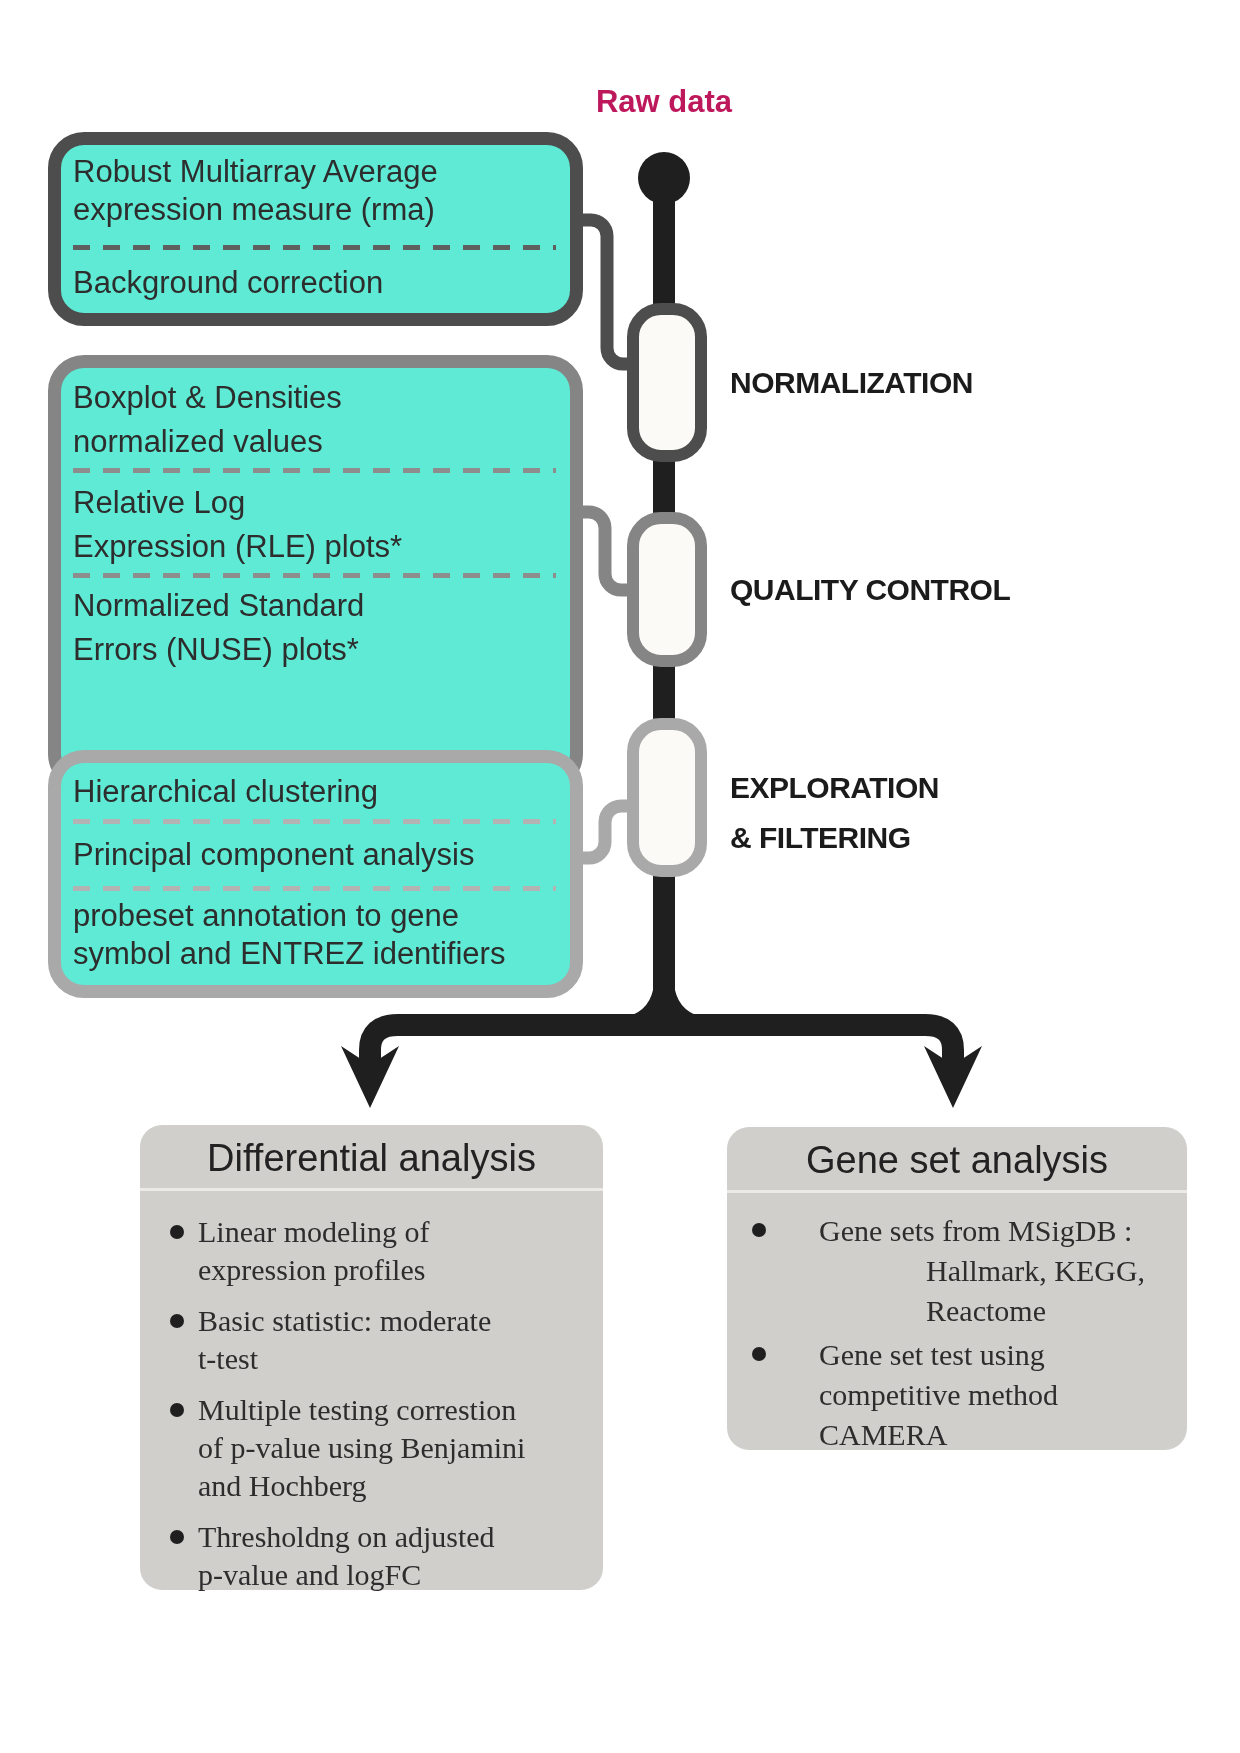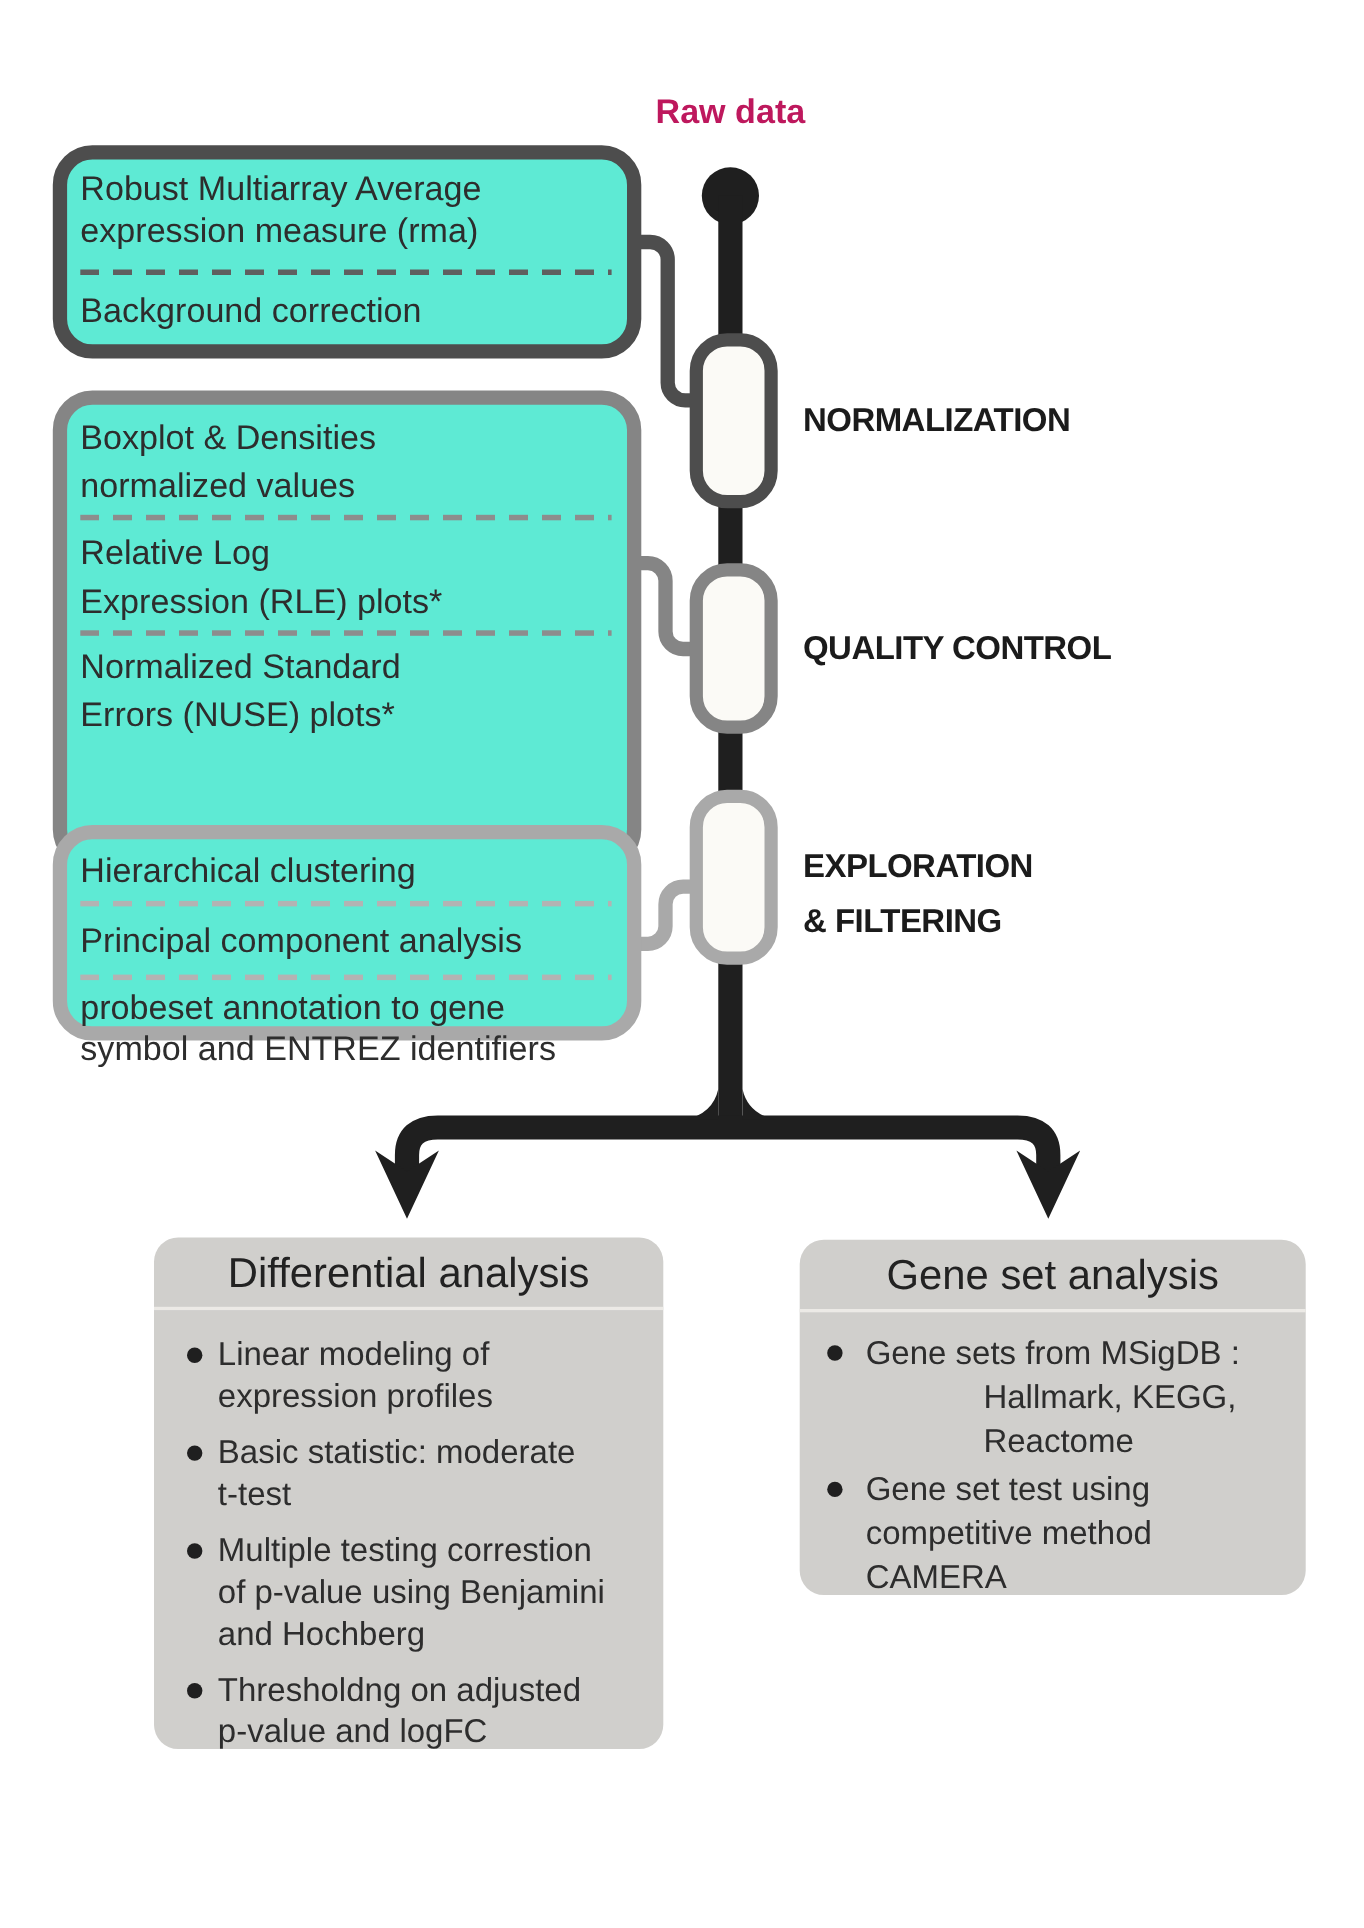--- a/index.html
+++ b/index.html
@@ -15,21 +15,21 @@
   }
 
   
   .pbox{
     position:absolute;left:48px;width:535px;box-sizing:border-box;background:#5eead4;
     border-radius:36px;border:13px solid #4d4d4d;padding:0 14px 0 12px;
     font-size:31px;
   }
   .pbox1{top:132px;height:194px;border-color:#4d4d4d;}
   .pbox2{top:355px;height:435px;border-color:#858585;}
-  .pbox3{top:750px;height:196px;border-color:#a9a9a9;}
+  .pbox3{top:750px;height:248px;border-color:#a9a9a9;}
   .pbox1 .sec{line-height:38px;}
   .pbox2 .sec{line-height:44px;}
   .pbox3 .sec{line-height:38px;}
   .pbox1 .sec.s1{padding:8px 0 16px 0;}
   .pbox1 .sec.s2{padding:14px 0 8px 0;}
   .pbox2 .sec.s1{padding:8px 0 4px 0;}
   .pbox2 .sec.s2{padding:8px 0 4px 0;}
   .pbox2 .sec.s3{padding:6px 0 2px 0;}
   .pbox3 .sec.s1{padding:10px 0 8px 0;}
   .pbox3 .sec.s2{padding:12px 0 12px 0;}
@@ -62,23 +62,23 @@
     position:absolute;box-sizing:border-box;background:#d0cfcc;border-radius:22px;
   }
   .panel-left{left:140px;top:1125px;width:463px;height:465px;}
   .panel-right{left:727px;top:1127px;width:460px;height:323px;}
   .ptitle{
     text-align:center;font-size:38px;color:#222222;
     padding:12px 20px 8px 20px;border-bottom:3px solid #eceae6;
   }
   .bullets{padding:22px 8px 0 30px;}
   .panel-right .bullets{padding:18px 8px 0 25px;}
-  .bullet{display:flex;align-items:flex-start;}
+  .bullet{display:flex;align-items:flex-start;font-family:Liberation Serif, serif;}
   .panel-left .bullet{margin-bottom:13px;}
-  .panel-right .bullet{margin-bottom:4px;}
+  .panel-right .bullet{margin-bottom:4px;gap:32px;}
   .bdot{
     width:14px;height:14px;border-radius:50%;background:#1f1f1f;flex:0 0 14px;
     margin-top:12px;margin-right:14px;
   }
   .panel-right .bdot{margin-right:21px;}
   .blines{font-size:30px;line-height:38px;}
   .panel-right .blines{font-size:30px;line-height:40px;}
   .bsub{font-size:30px;line-height:40px;margin-left:107px;}
 </style>
 </head>

